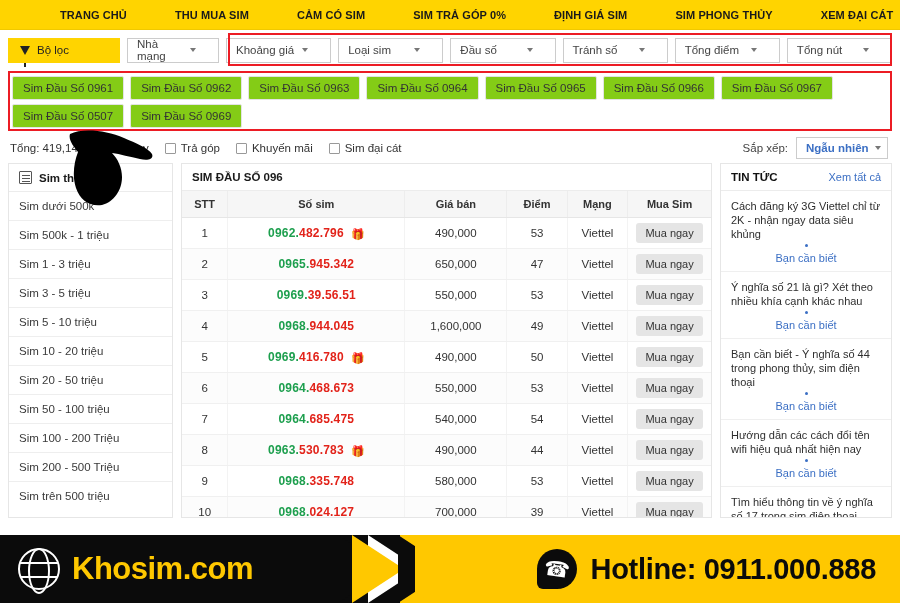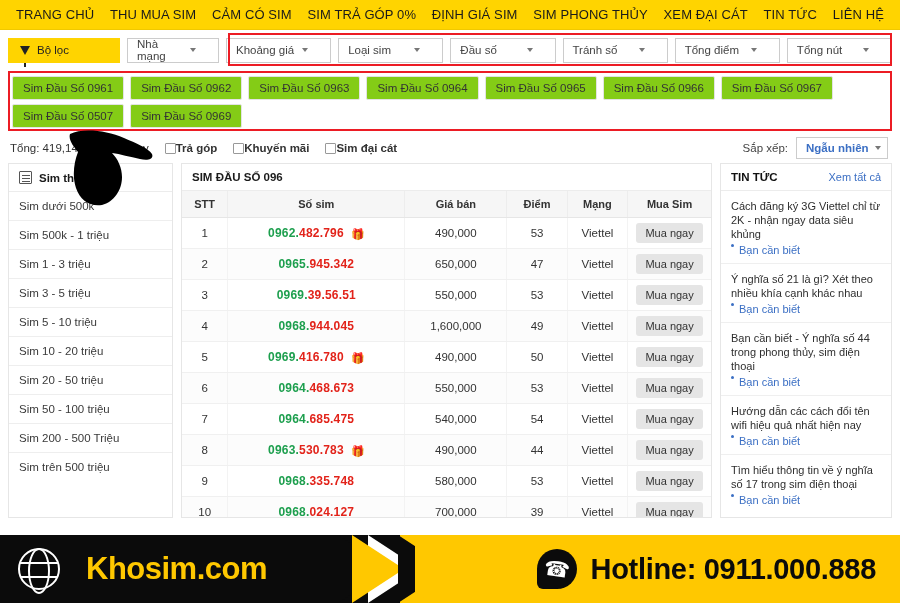--- a/index.html
+++ b/index.html
@@ -18,26 +18,27 @@
     height: 30px;
     background: #ffd400;
     display: flex;
     align-items: center;
     justify-content: space-between;
     padding: 0 14px;
     border-bottom: 1px solid #f0c800;
   }
   .topnav a {
     color: #1a1a1a;
-    font-size: 13px;
-    font-weight: normal;
+    font-size: 11px;
+    font-weight: bold;
     letter-spacing: .1px;
     text-decoration: none;
     white-space: nowrap;
     padding: 0 2px;
+    margin-left: 44px;
   }
 
   
   .filterbar {
     height: 40px;
     background: #fff;
     display: flex;
     align-items: center;
     padding: 4px 8px 4px 8px;
     gap: 7px;
@@ -132,21 +133,21 @@
   .totalrow {
     height: 30px;
     display: flex;
     align-items: center;
     padding: 0 12px 0 10px;
     gap: 16px;
     font-size: 11.5px;
     color: #333;
     position: relative;
   }
-  .chk { display: flex; align-items: flex-end; cursor: pointer; font-weight: bold; }
+  .chk { display: flex; align-items: flex-end; gap: 5px; cursor: pointer; }
   .chkbox {
     width: 11px; height: 11px;
     border: 1px solid #999;
     background: #fff;
     display: inline-block;
     border-radius: 1px;
   }
   .sortwrap {
     margin-left: auto;
     display: flex;
@@ -277,22 +278,24 @@
   .newsitem .t {
     font-size: 11px;
     line-height: 14px;
     color: #2e2e2e;
   }
   .newsitem .c {
     font-size: 11px;
     color: #3b6fc4;
     margin-top: 3px;
     display: flex;
+    align-items: center;
     gap: 5px;
     cursor: pointer;
+    flex-direction: column;
   }
   .bullet { width: 3px; height: 3px; background: #3b6fc4; border-radius: 50%; display: inline-block; }
 
   
   .footer {
     position: absolute;
     left: 0; bottom: 0;
     width: 900px; height: 68px;
     background: #ffc800;
     overflow: hidden;
@@ -314,21 +317,21 @@
   .chev.white1 { left: 368px; border-left: 52px solid #ffffff; }
   .chev.yel1   { left: 352px; border-left: 52px solid #ffc800; }
   .chev.black2 { left: 398px; border-left: 52px solid #0b0b0b; }
   .chev.yel2   { left: 415px; border-left: 52px solid #ffc800; }
   .brandwrap {
     position: absolute;
     left: 18px; top: 0;
     height: 68px;
     display: flex;
     align-items: center;
-    gap: 26px;
+    gap: 12px;
     z-index: 3;
   }
   .globe {
     width: 42px; height: 42px;
     border: 2px solid #fff;
     border-radius: 50%;
     position: relative;
   }
   .globe::before {
     content: "";
@@ -496,20 +499,21 @@
           <span>Sim theo giá</span>
         </div>
         <div class="priceitem">Sim dưới 500k</div>
         <div class="priceitem">Sim 500k - 1 triệu</div>
         <div class="priceitem">Sim 1 - 3 triệu</div>
         <div class="priceitem">Sim 3 - 5 triệu</div>
         <div class="priceitem">Sim 5 - 10 triệu</div>
         <div class="priceitem">Sim 10 - 20 triệu</div>
         <div class="priceitem">Sim 20 - 50 triệu</div>
         <div class="priceitem">Sim 50 - 100 triệu</div>
+        <div class="priceitem">Sim 100 - 200 Triệu</div>
         <div class="priceitem">Sim 200 - 500 Triệu</div>
         <div class="priceitem">Sim trên 500 triệu</div>
       </div>
     </div>
 
     <div class="col-mid">
       <div class="panel">
         <div class="panel-head">
           <span>SIM ĐẦU SỐ 096</span>
         </div>

